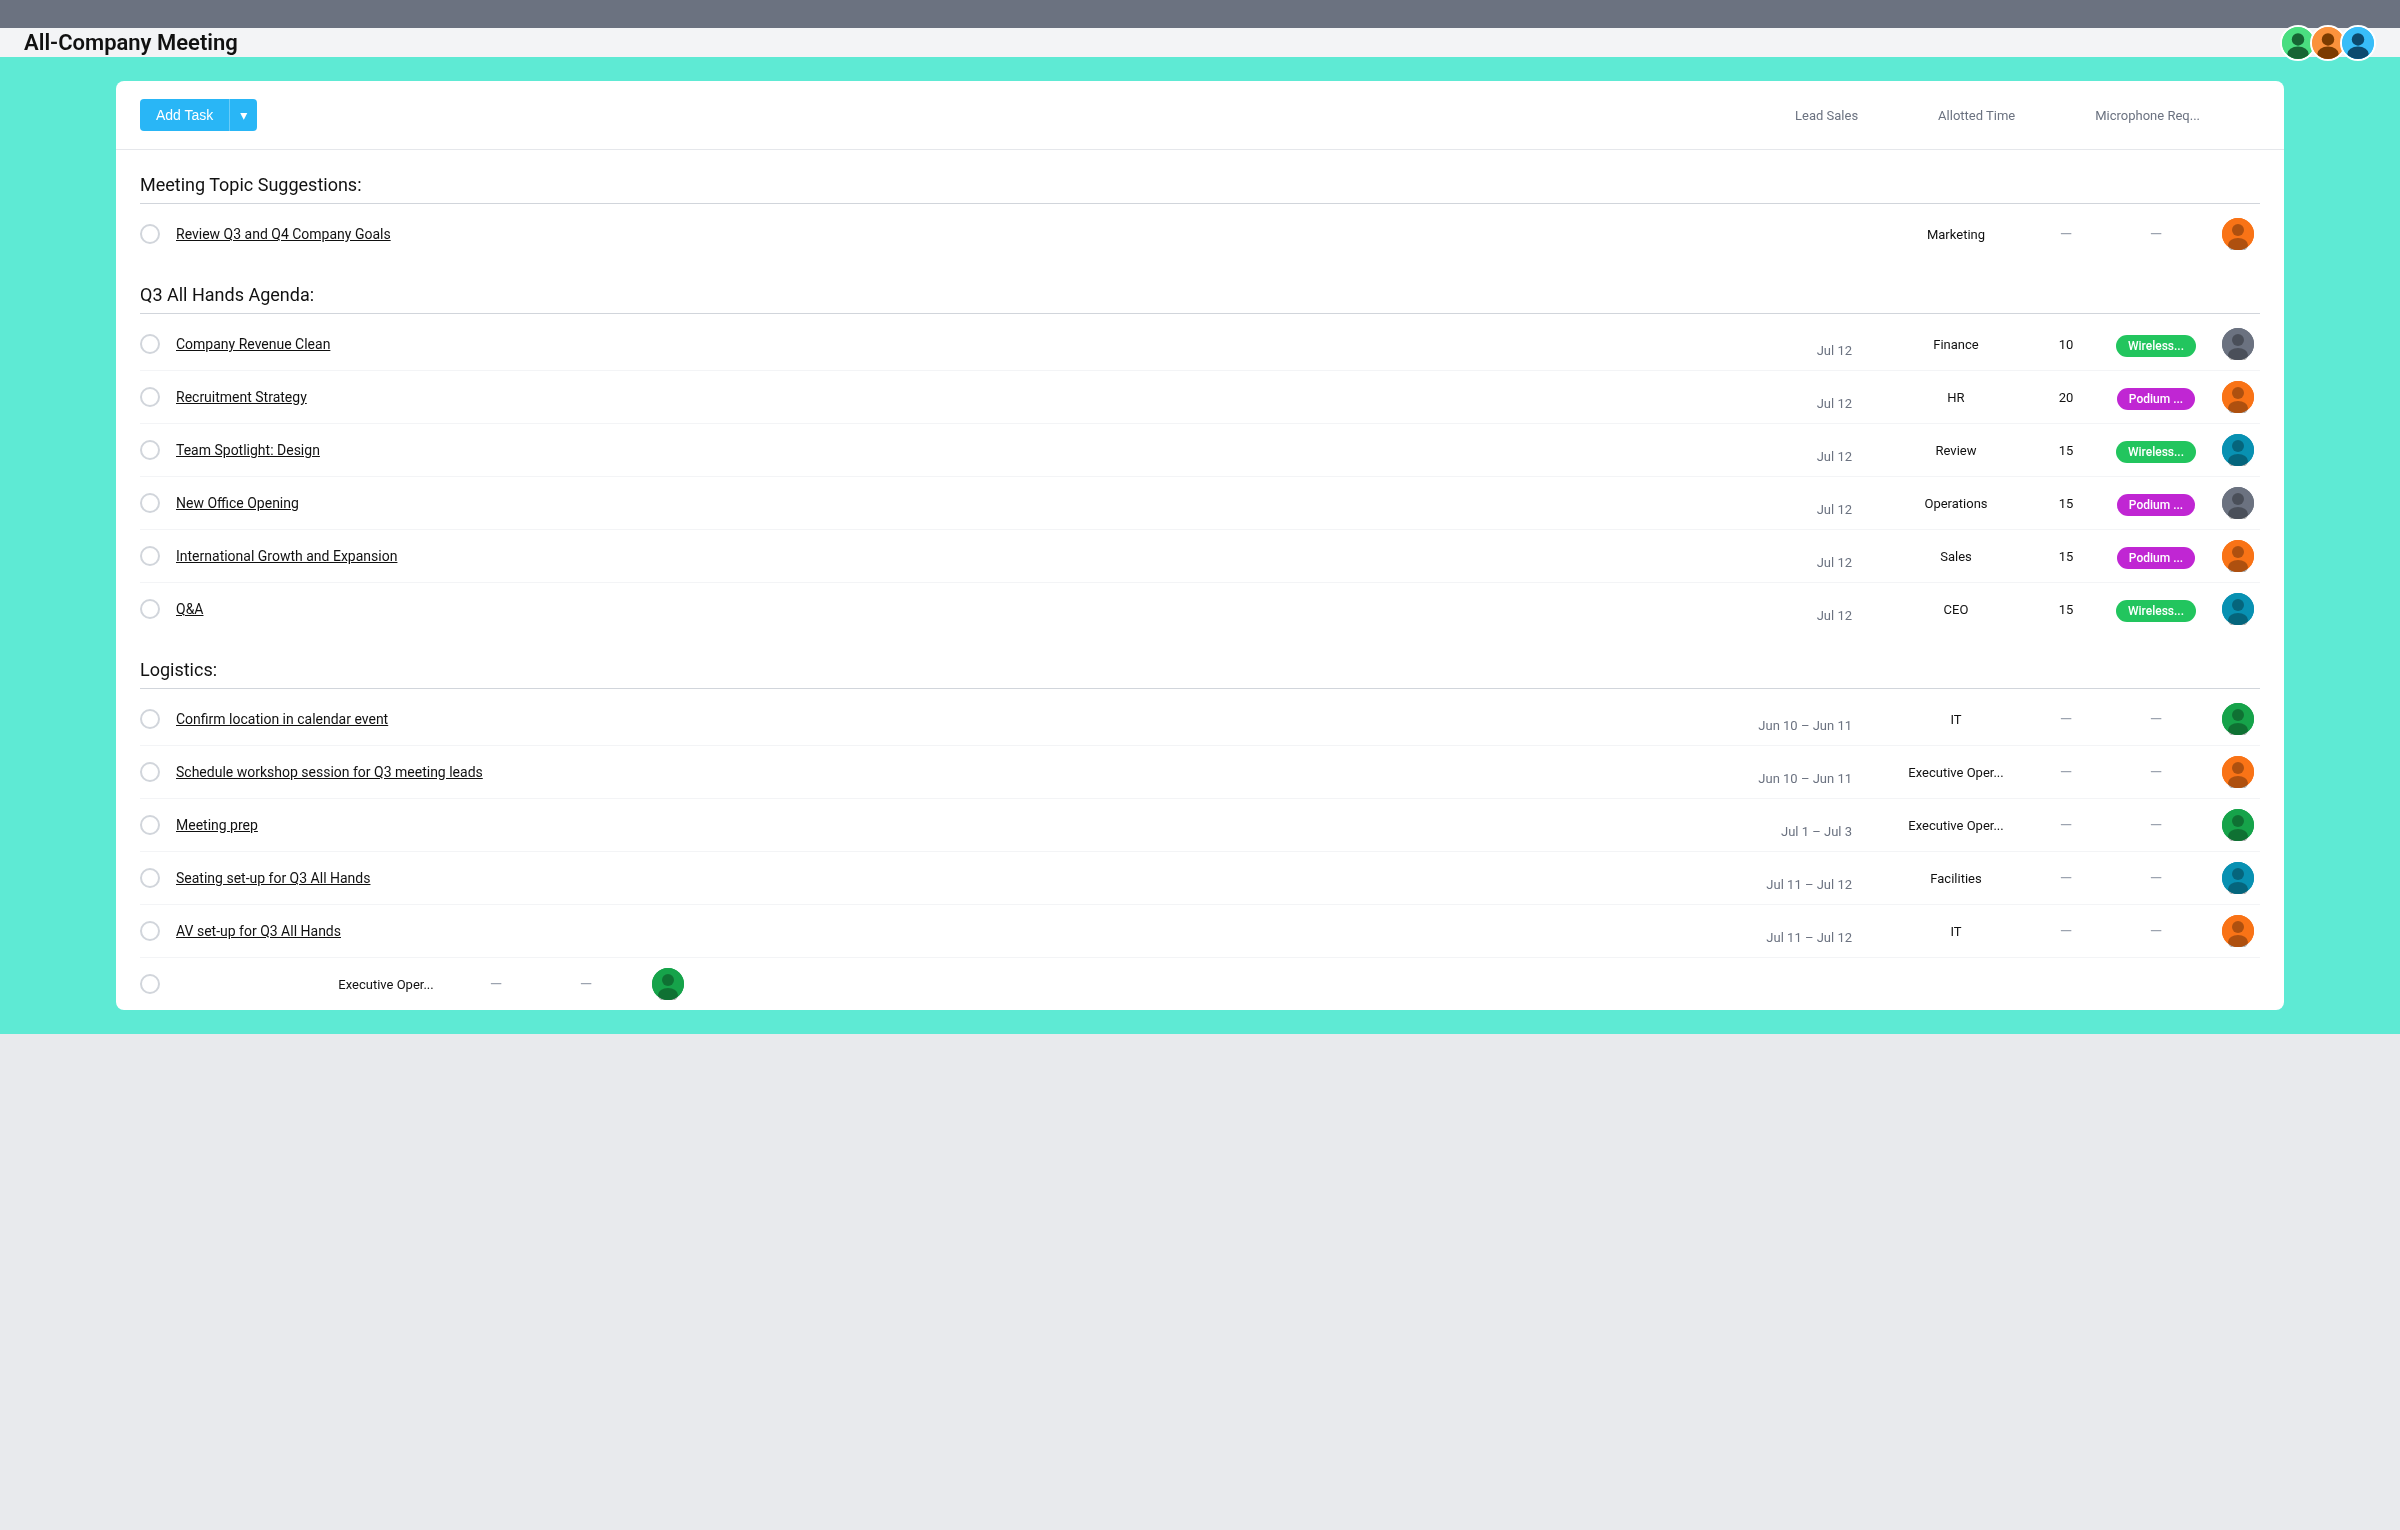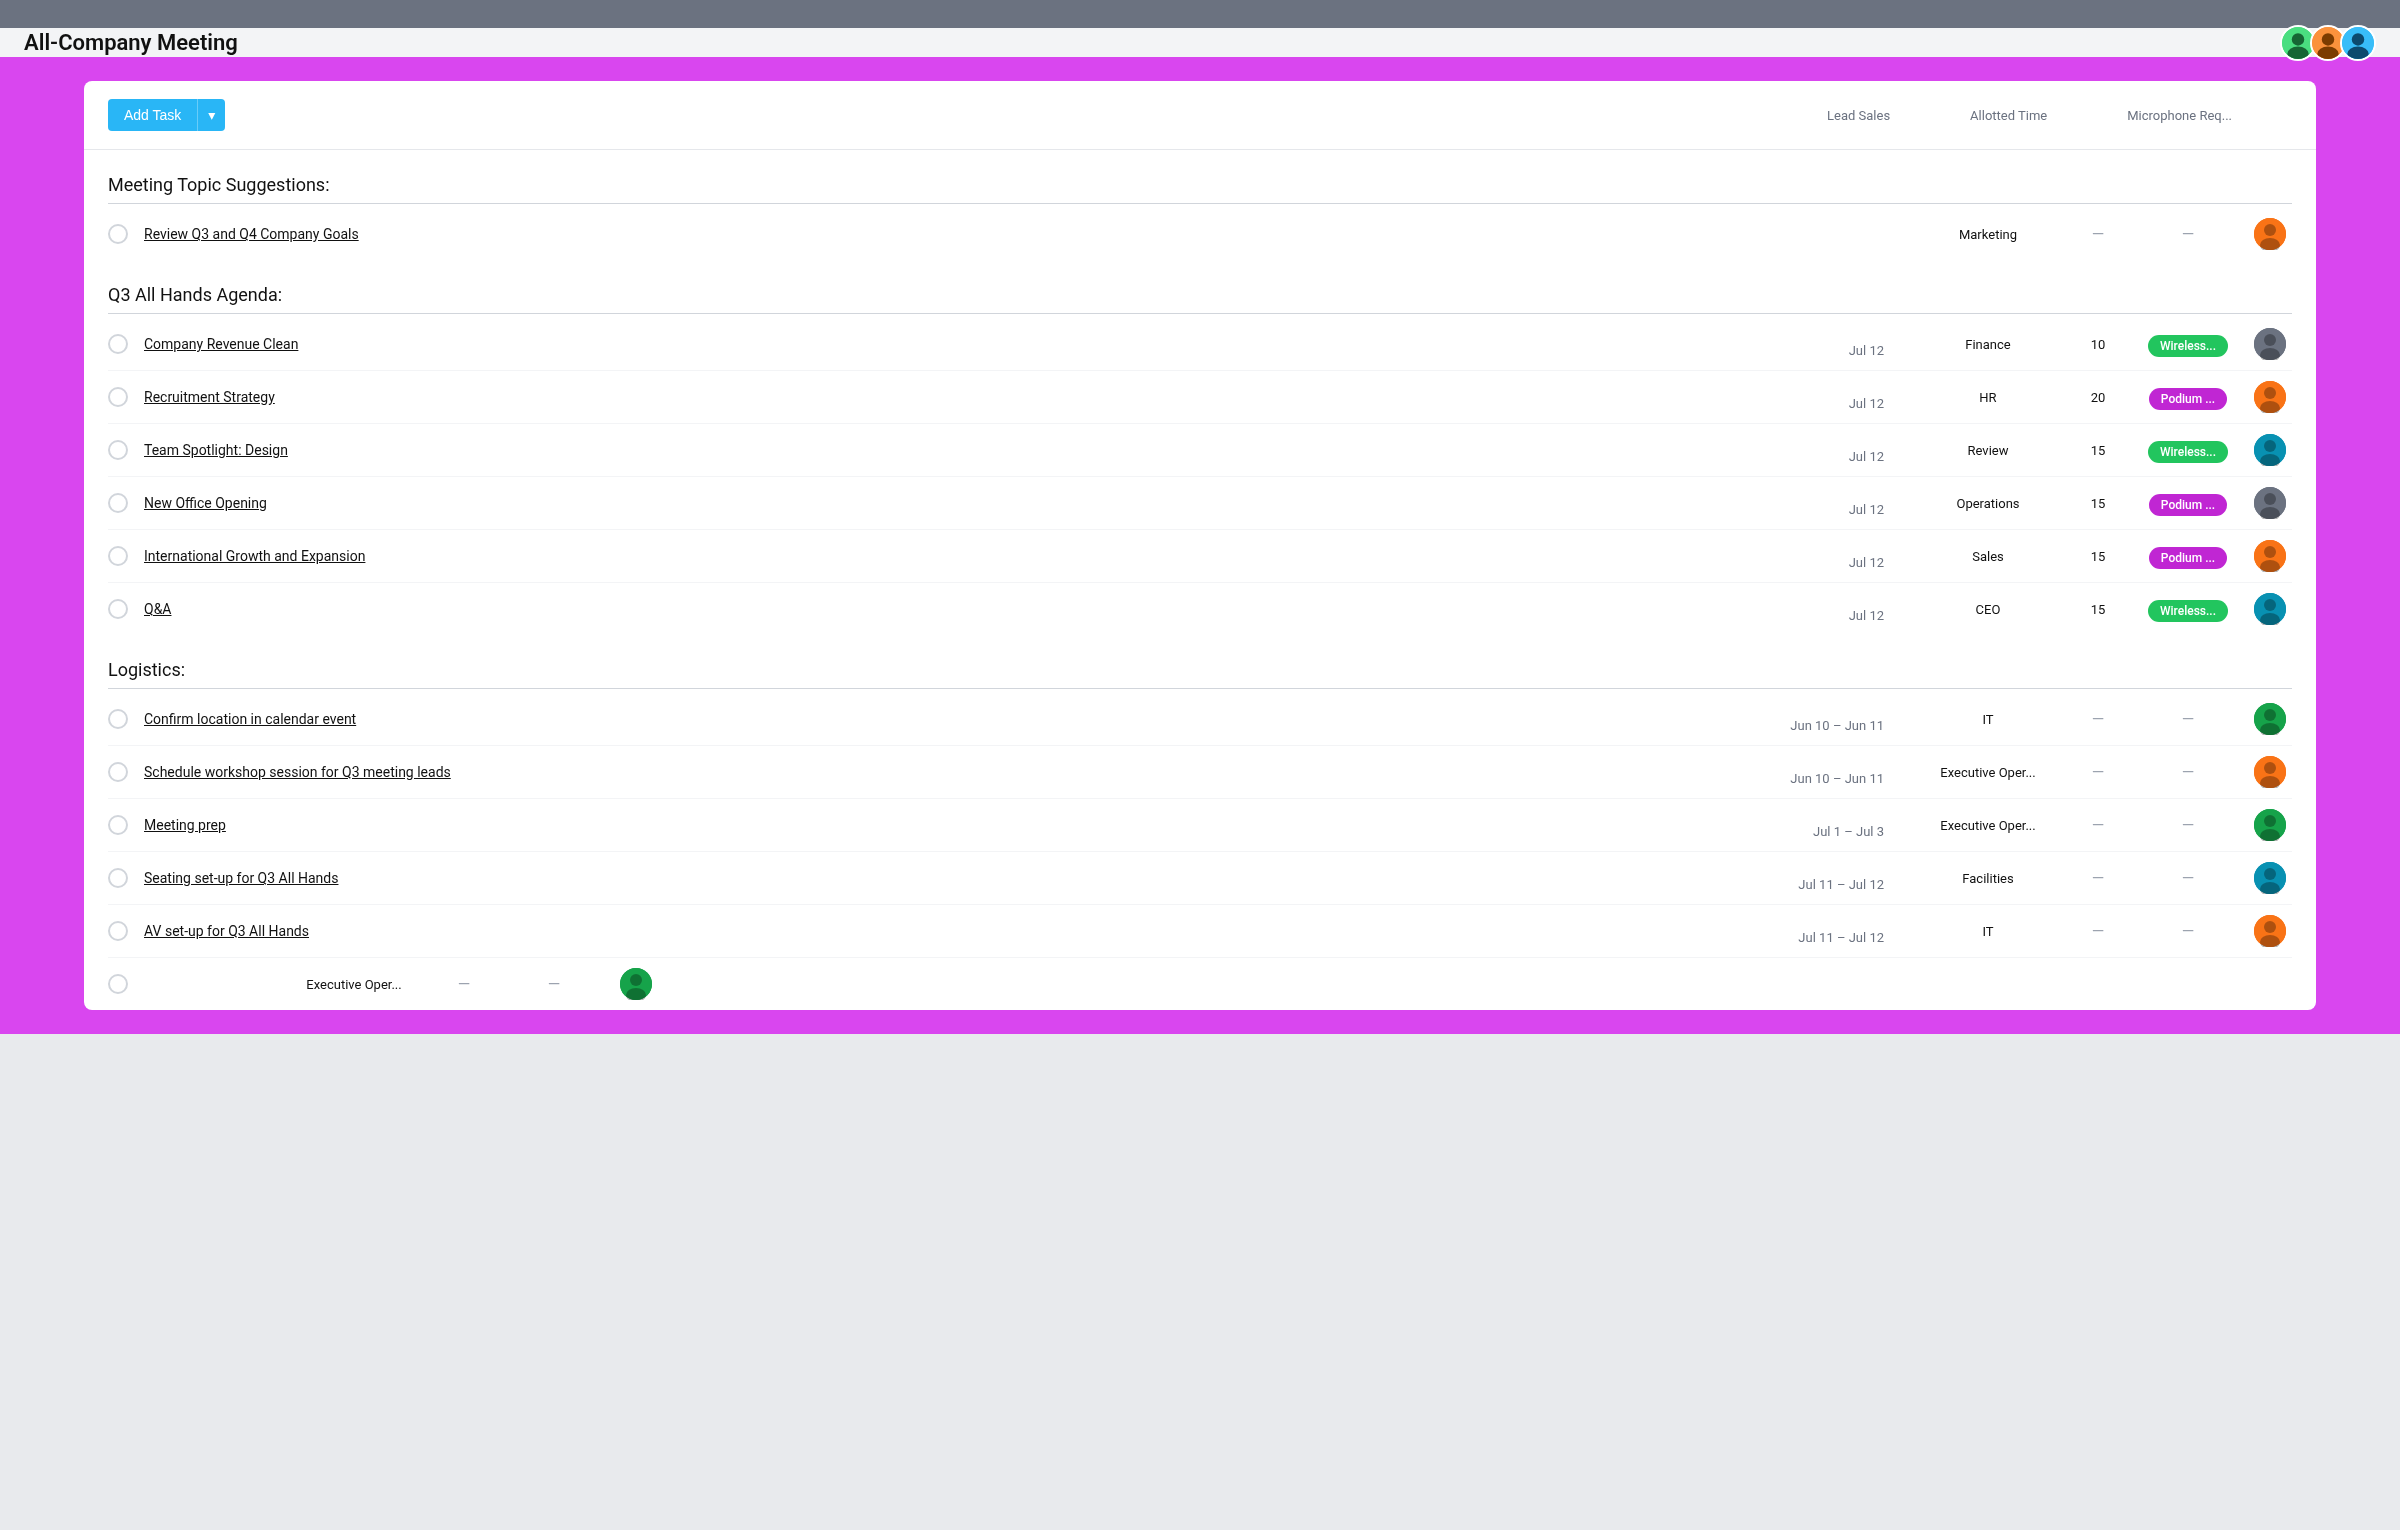--- a/index.html
+++ b/index.html
@@ -40,22 +40,22 @@
       margin-left: -6px;
       overflow: hidden;
       display: flex;
       align-items: center;
       justify-content: center;
       font-size: 14px;
       font-weight: bold;
       color: white;
     }
     .main-content {
-      background: #d946ef;
-      padding: 24px 84px;
+      background: #5eead4;
+      padding: 24px 116px;
     }
     .task-container {
       background: white;
       border-radius: 8px;
       padding: 0;
       overflow: hidden;
     }
     .toolbar {
       display: flex;
       align-items: center;

